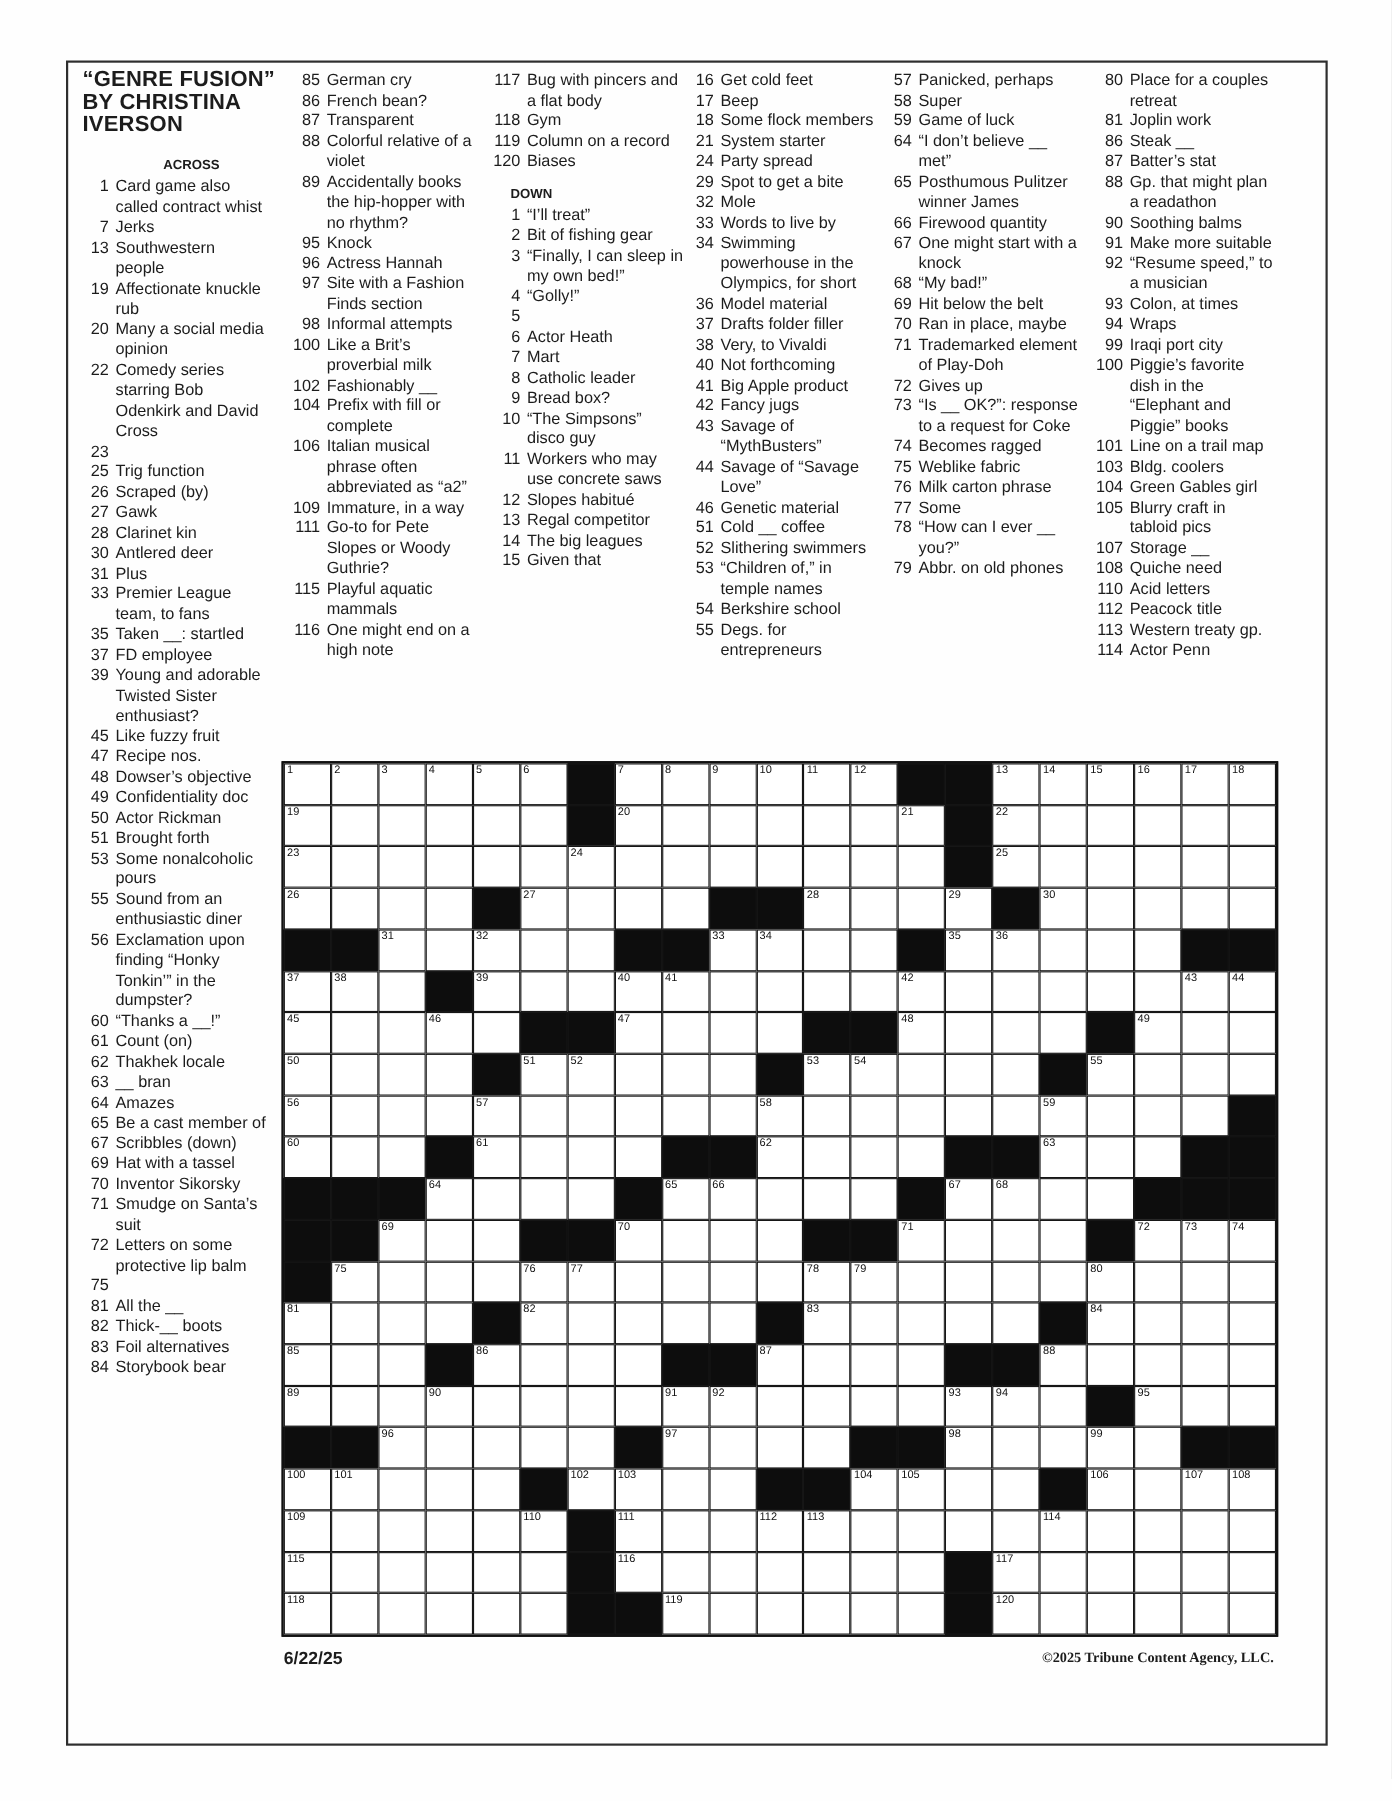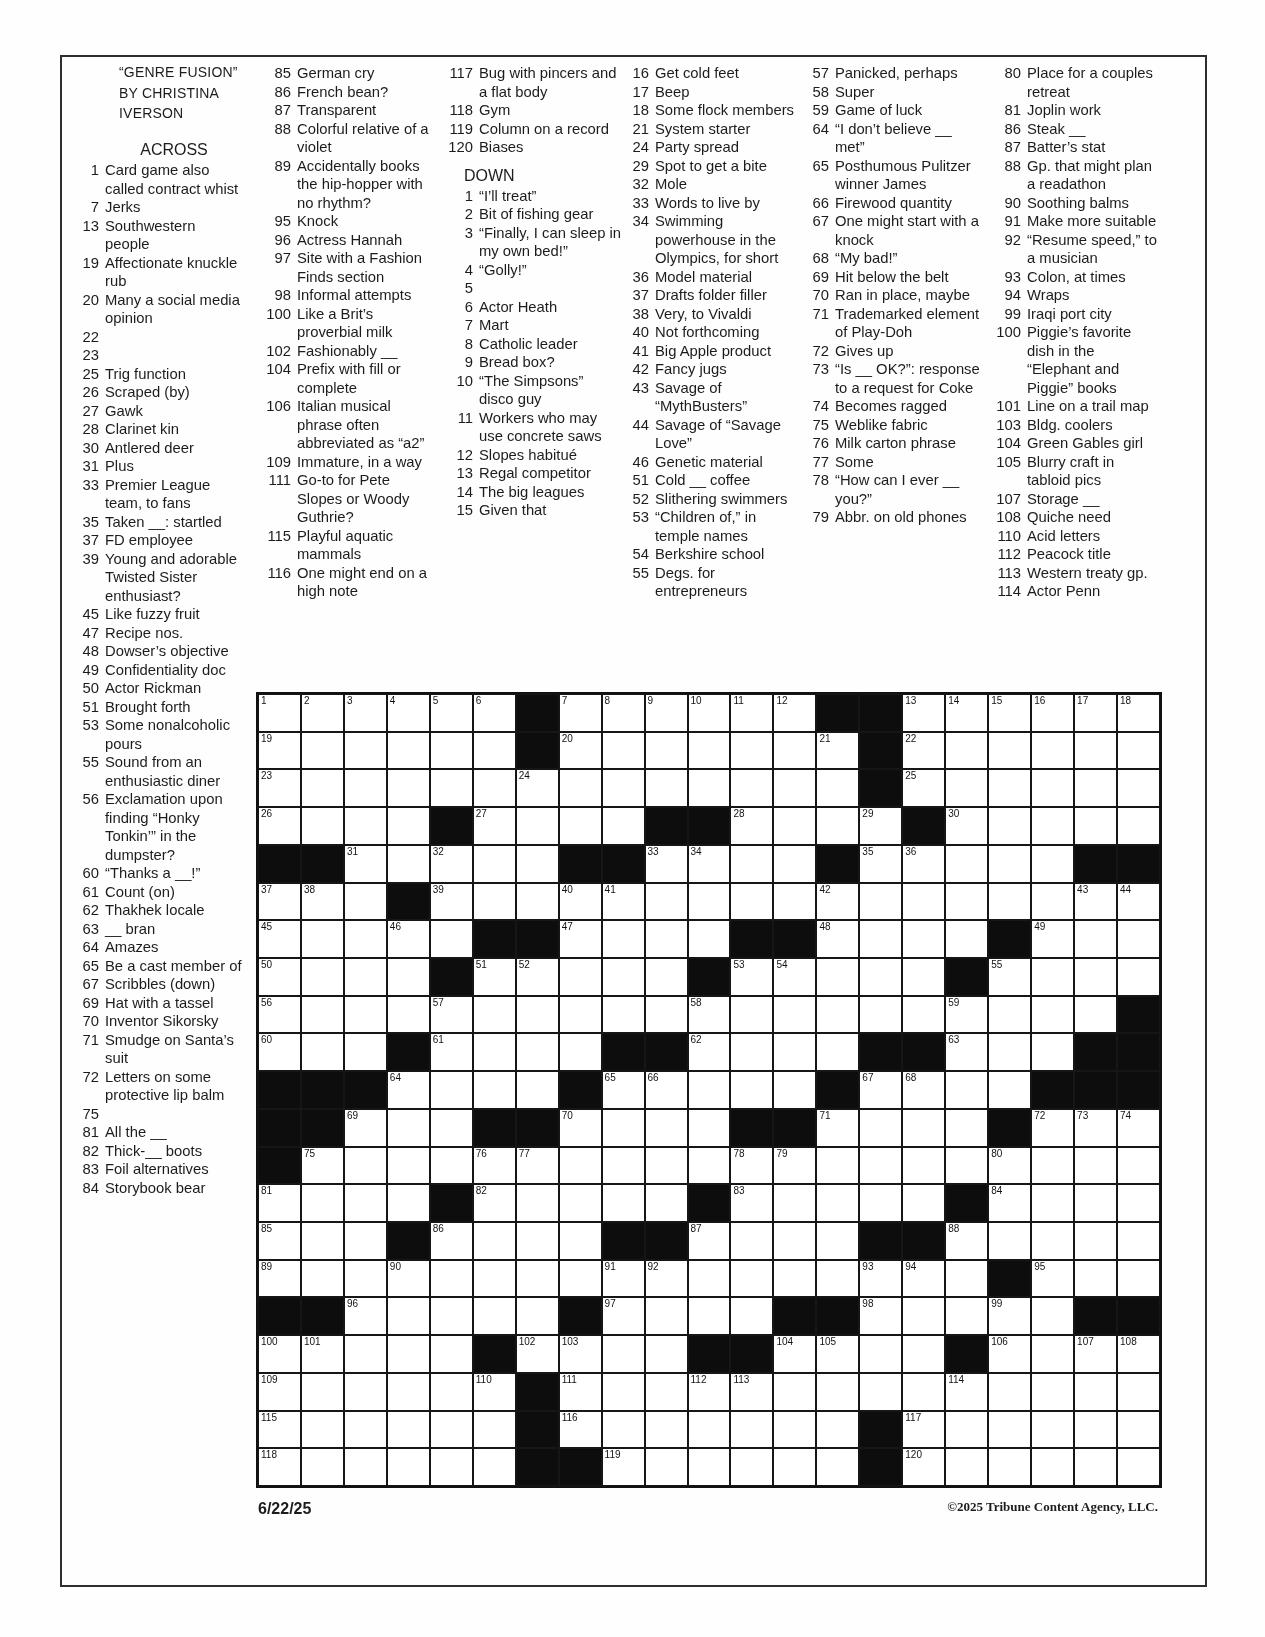--- a/index.html
+++ b/index.html
@@ -1,21 +1,21 @@
 <!DOCTYPE html>
 <html><head>
 <meta charset="utf-8">
 <style>
   html,body{margin:0;padding:0;background:#e8e8e8;}
   .page{position:relative;width:1265px;height:1637px;background:#fefefe;
         font-family:"Liberation Sans",sans-serif;color:#1c1c1c;overflow:hidden;}
   .frame{position:absolute;left:60px;top:55px;width:1143px;height:1528px;border:2px solid #2e2e2e;}
-  .title{position:absolute;left:75px;top:62px;font-size:14px;font-weight:normal;line-height:20.5px;white-space:pre-line;letter-spacing:.2px;margin-left:44px;}
+  .title{position:absolute;left:75px;top:62px;font-size:20px;font-weight:bold;line-height:20.5px;white-space:pre-line;letter-spacing:.2px;}
   .col{position:absolute;font-size:14.8px;}
-  .hdr{font-weight:normal;font-size:16px;line-height:20px;margin-bottom:1px;}
+  .hdr{font-weight:bold;font-size:12px;line-height:20px;margin-bottom:1px;}
   .col-1 .hdr{padding-left:42px;width:120px;text-align:center;}
   .col-3 .hdr{padding-left:26px;width:120px;text-align:left;margin-top:9px;}
   .clue{display:flex;line-height:18.5px;}
   .cn{flex:none;text-align:right;padding-right:6px;}
   .ct{flex:1;}
   .col-1{left:72px;top:140px;width:170px;}
   .col-2{left:256px;top:64px;width:180px;}
   .col-3{left:438px;top:64px;width:184px;}
   .col-4{left:622px;top:64px;width:182px;}
   .col-5{left:802px;top:64px;width:182px;}
@@ -61,20 +61,21 @@
         <div class="clue">
           <span class="cn">19</span>
           <span class="ct">Affectionate knuckle rub</span>
         </div>
         <div class="clue">
           <span class="cn">20</span>
           <span class="ct">Many a social media opinion</span>
         </div>
         <div class="clue">
           <span class="cn">22</span>
+          <span class="ct">Comedy series starring Bob Odenkirk and David Cross</span>
         </div>
         <div class="clue">
           <span class="cn">23</span>
         </div>
         <div class="clue">
           <span class="cn">25</span>
           <span class="ct">Trig function</span>
         </div>
         <div class="clue">
           <span class="cn">26</span>

